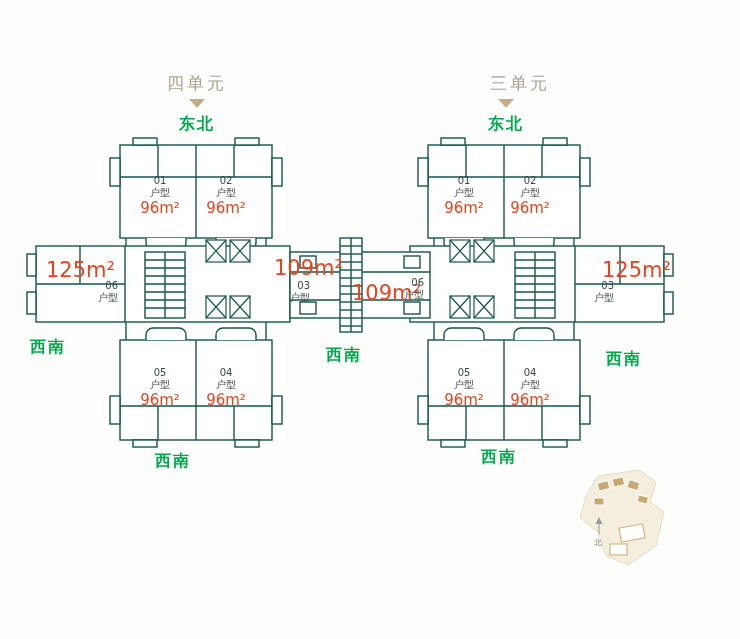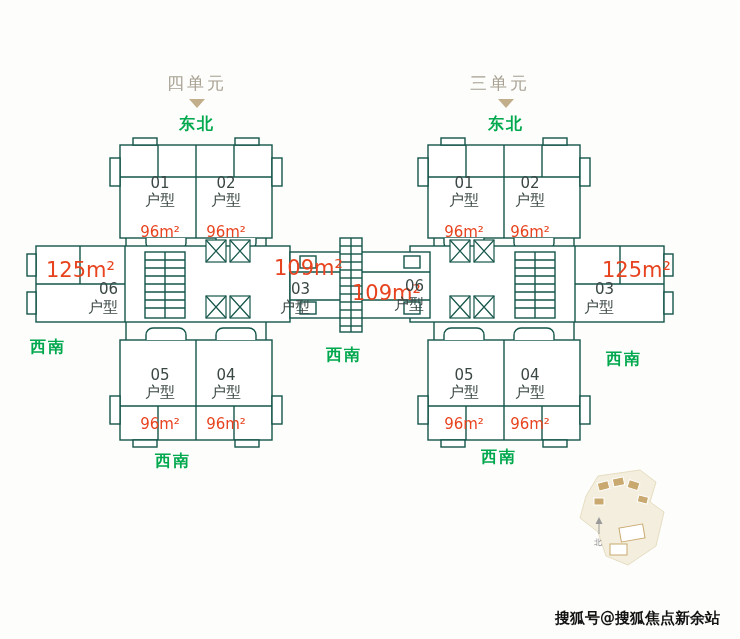--- a/index.html
+++ b/index.html
@@ -43,27 +43,27 @@
   .dir-label-top {
     width: 60px;
     text-align: center;
   }
   .unit-stack {
     width: 48px;
     text-align: center;
     line-height: 1.15;
   }
   .ucode, .utype {
-    font-size: 15px;
+    font-size: 10px;
     color: #3a4745;
   }
   .uarea {
     font-size: 15px;
     color: #e8431f;
-    margin-top: 14px;
+    margin-top: 2px;
     white-space: nowrap;
   }
   .uarea-lone {
     font-size: 21px;
     color: #e8431f;
     white-space: nowrap;
   }
   .ucode-stack {
     width: 32px;
     text-align: right;
@@ -170,21 +170,21 @@
       <rect x="404" y="256" width="16" height="12"></rect>
       <rect x="300" y="302" width="16" height="12"></rect>
       <rect x="404" y="302" width="16" height="12"></rect>
     </g>
   </svg>
 
   <div class="abs bldg-title" style="left:152px;top:72px">四单元</div>
   <div class="abs down-arrow" style="left:189px;top:99px"></div>
   <div class="abs dir-label dir-label-top" style="left:167px;top:114px">东北</div>
 
-  <div class="abs bldg-title" style="left:455px;top:72px">三单元</div>
+  <div class="abs bldg-title" style="left:475px;top:72px">三单元</div>
   <div class="abs down-arrow" style="left:498px;top:99px"></div>
   <div class="abs dir-label dir-label-top" style="left:476px;top:114px">东北</div>
 
   <div class="abs unit-stack" style="left:136px;top:175px">
     <div class="ucode">01</div>
     <div class="utype">户型</div>
     <div class="uarea">96m²</div>
   </div>
   <div class="abs unit-stack" style="left:202px;top:175px">
     <div class="ucode">02</div>
@@ -268,15 +268,14 @@
       <rect x="52" y="58" width="24" height="14" transform="rotate(-10 64 65)"></rect>
       <rect x="42" y="76" width="17" height="11"></rect>
     </g>
     <g>
       <line x1="31" y1="66" x2="31" y2="54" stroke="#9a9a9a" stroke-width="1"></line>
       <path d="M31 49 l-3.5 7 h7 Z" fill="#9a9a9a"></path>
       <text x="26" y="77" font-size="8" fill="#8a8a8a">北</text>
     </g>
   </svg>
 
-  <div class="abs watermark" style="left:555px;top:609px">搜狐号@搜狐焦点新余站</div>
 
 </div>
 
 </body></html>

